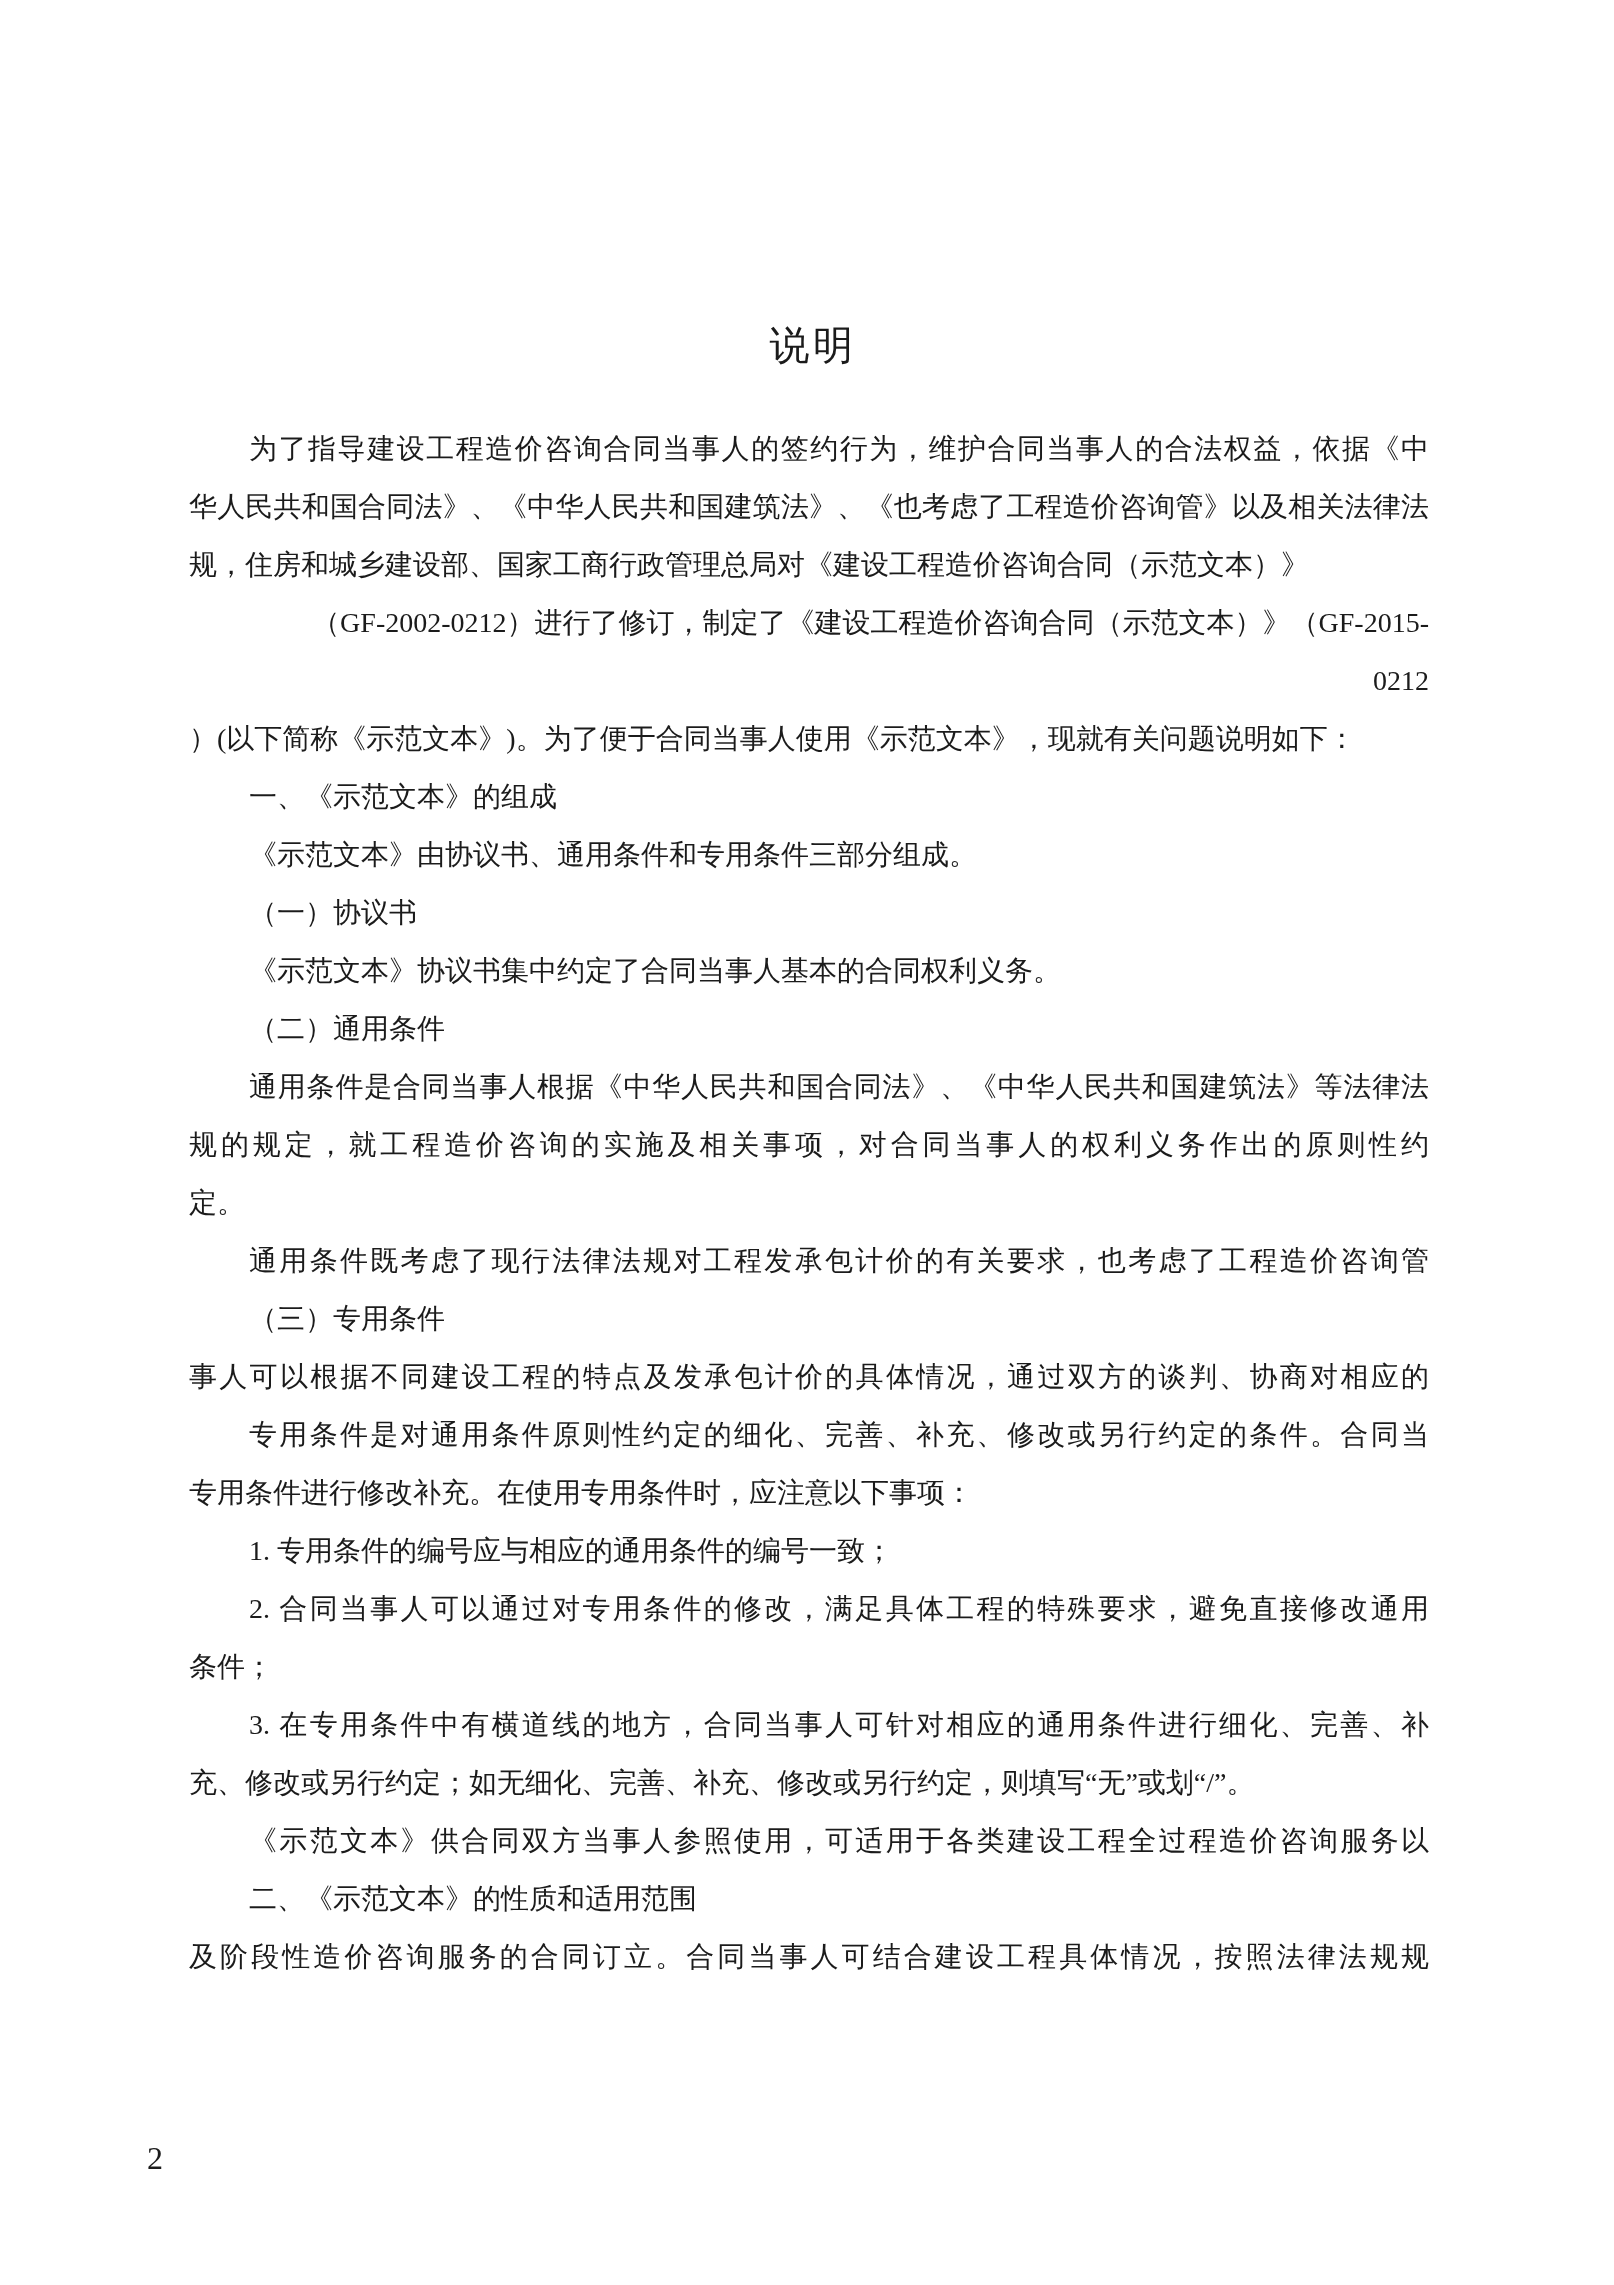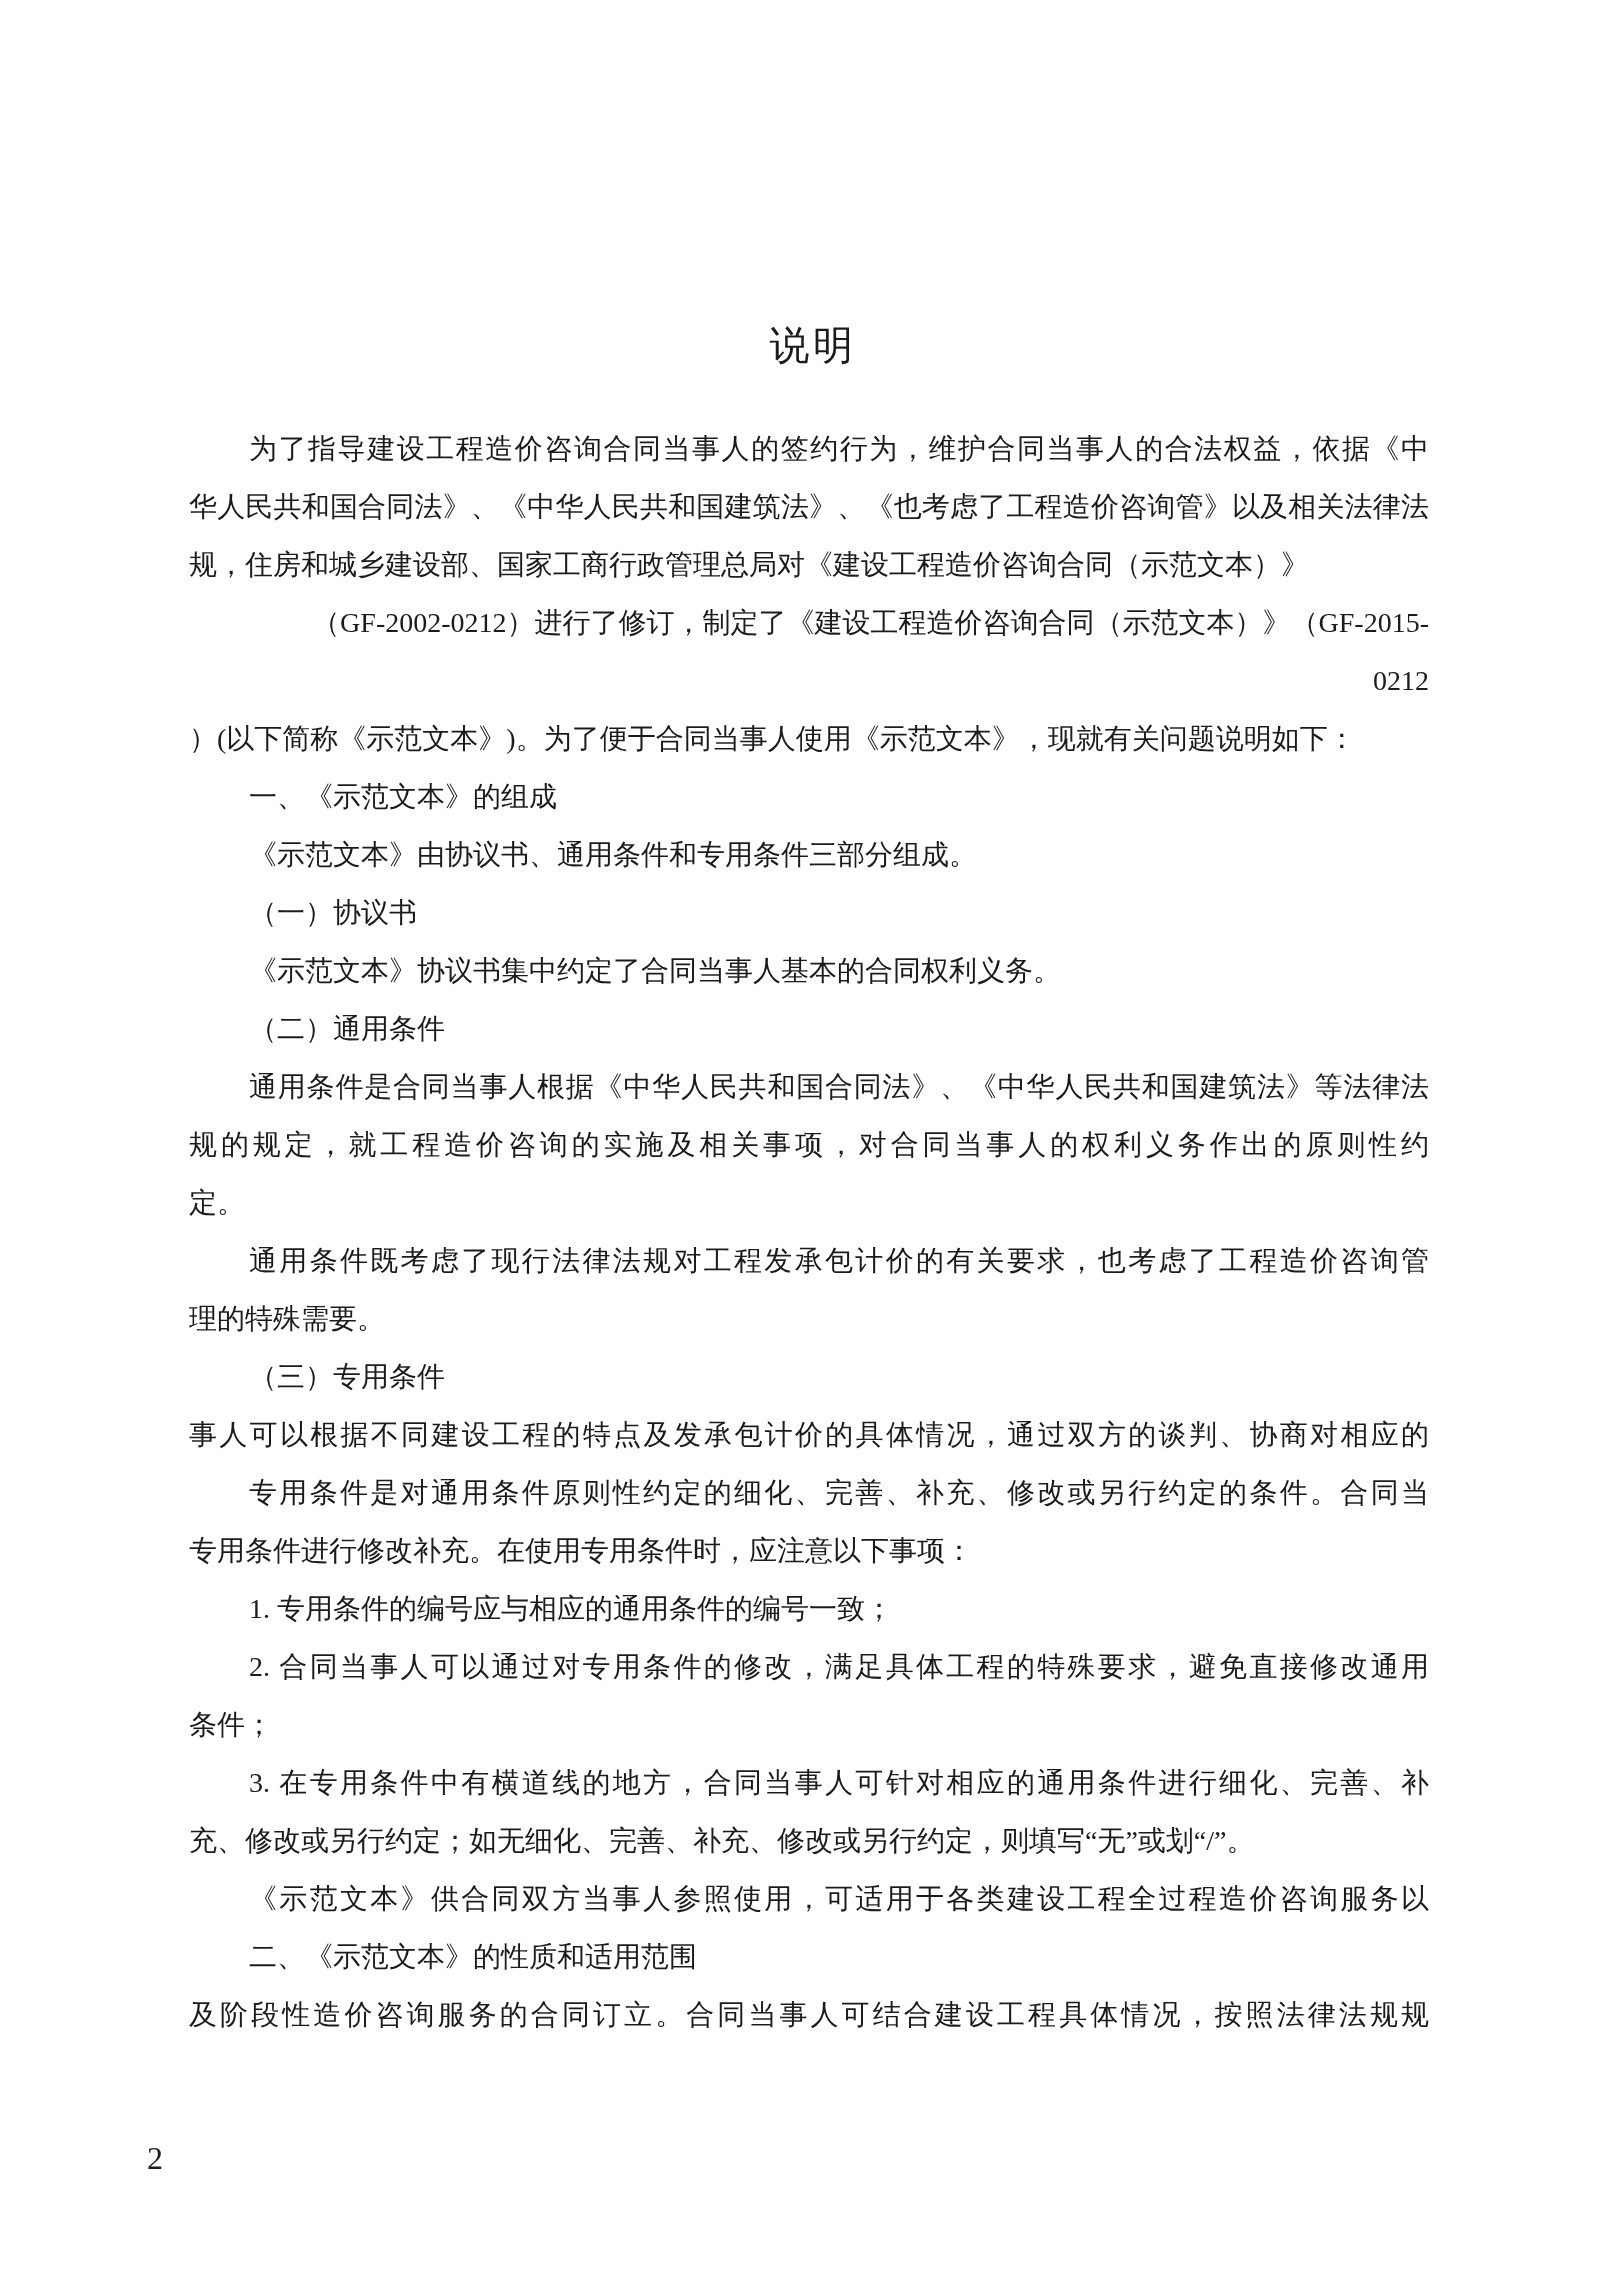--- a/index.html
+++ b/index.html
@@ -80,21 +80,20 @@
       <div class="line">）(以下简称《示范文本》)。为了便于合同当事人使用《示范文本》，现就有关问题说明如下：</div>
       <div class="line indent">一、《示范文本》的组成</div>
       <div class="line indent">《示范文本》由协议书、通用条件和专用条件三部分组成。</div>
       <div class="line indent">（一）协议书</div>
       <div class="line indent">《示范文本》协议书集中约定了合同当事人基本的合同权利义务。</div>
       <div class="line indent">（二）通用条件</div>
       <div class="line indent fill">通用条件是合同当事人根据《中华人民共和国合同法》、《中华人民共和国建筑法》等法律法</div>
       <div class="line fill">规的规定，就工程造价咨询的实施及相关事项，对合同当事人的权利义务作出的原则性约</div>
       <div class="line">定。</div>
       <div class="line indent fill">通用条件既考虑了现行法律法规对工程发承包计价的有关要求，也考虑了工程造价咨询管</div>
-      <div class="line">理的特殊需要。</div>
       <div class="line indent">（三）专用条件</div>
       <div class="line fill">事人可以根据不同建设工程的特点及发承包计价的具体情况，通过双方的谈判、协商对相应的</div>
       <div class="line indent fill">专用条件是对通用条件原则性约定的细化、完善、补充、修改或另行约定的条件。合同当</div>
       <div class="line">专用条件进行修改补充。在使用专用条件时，应注意以下事项：</div>
       <div class="line indent">1. 专用条件的编号应与相应的通用条件的编号一致；</div>
       <div class="line indent fill">2. 合同当事人可以通过对专用条件的修改，满足具体工程的特殊要求，避免直接修改通用</div>
       <div class="line">条件；</div>
       <div class="line indent fill">3. 在专用条件中有横道线的地方，合同当事人可针对相应的通用条件进行细化、完善、补</div>
       <div class="line">充、修改或另行约定；如无细化、完善、补充、修改或另行约定，则填写“无”或划“/”。</div>
       <div class="line indent fill">《示范文本》供合同双方当事人参照使用，可适用于各类建设工程全过程造价咨询服务以</div>

